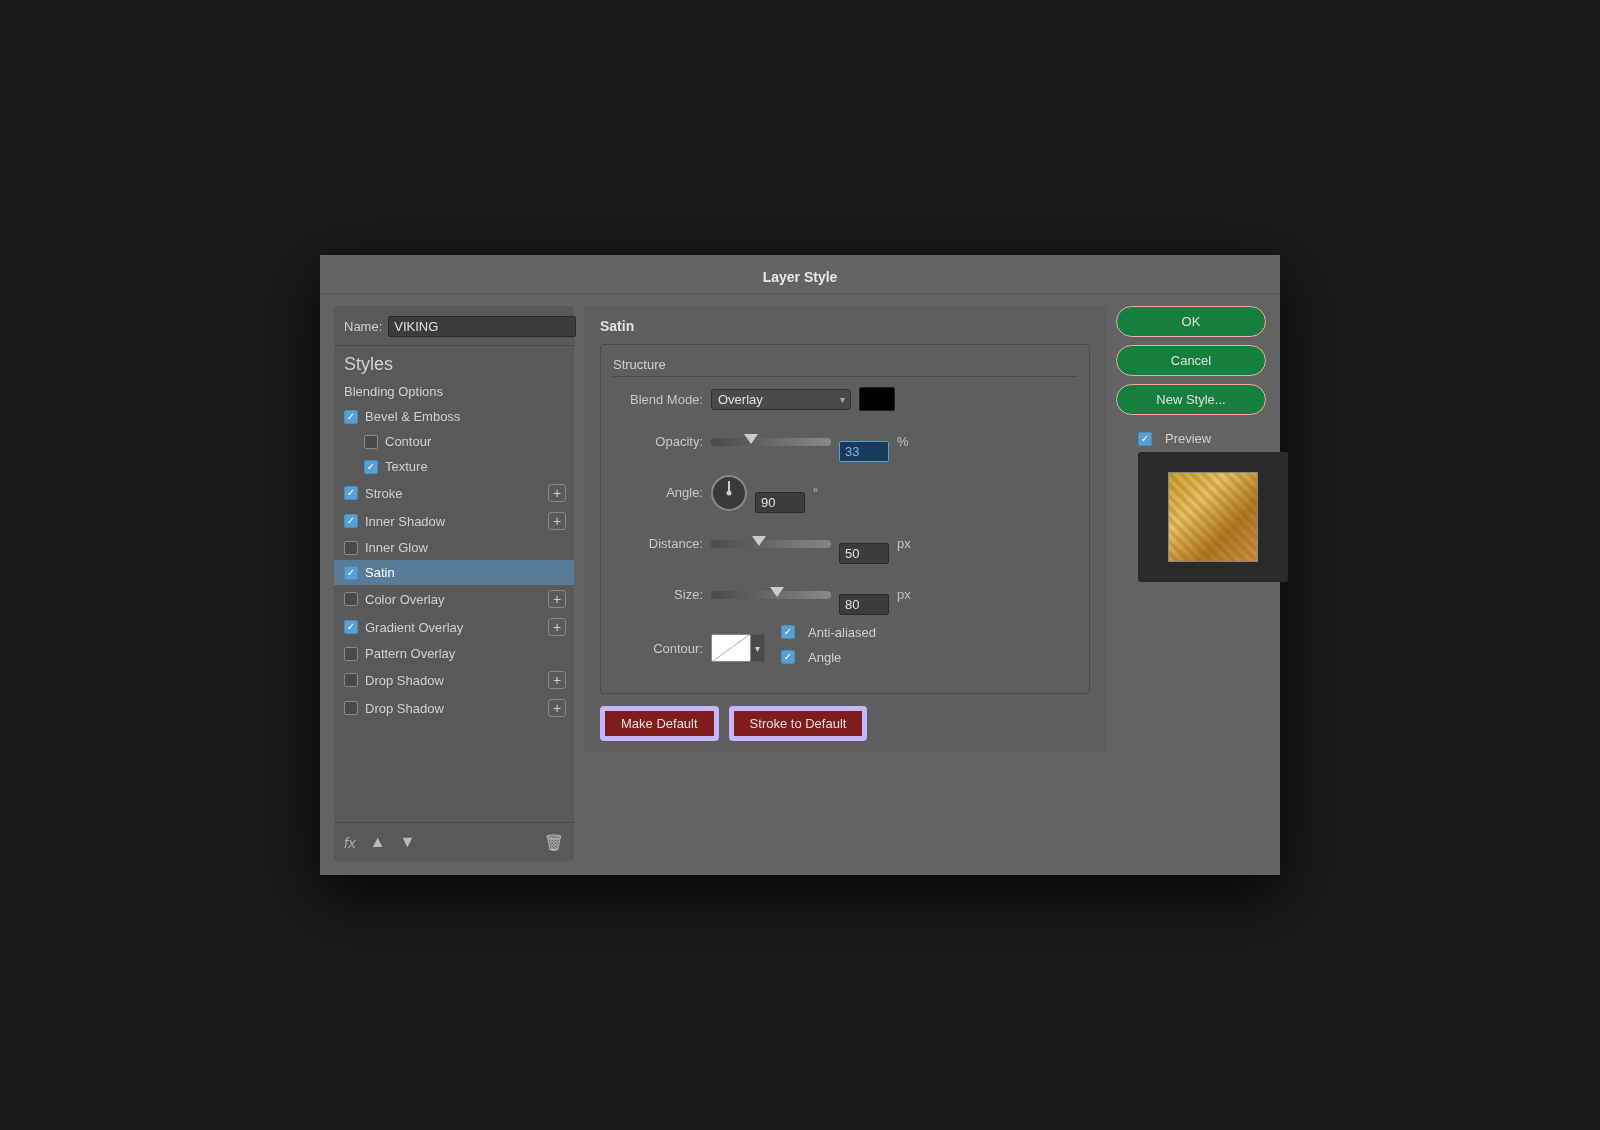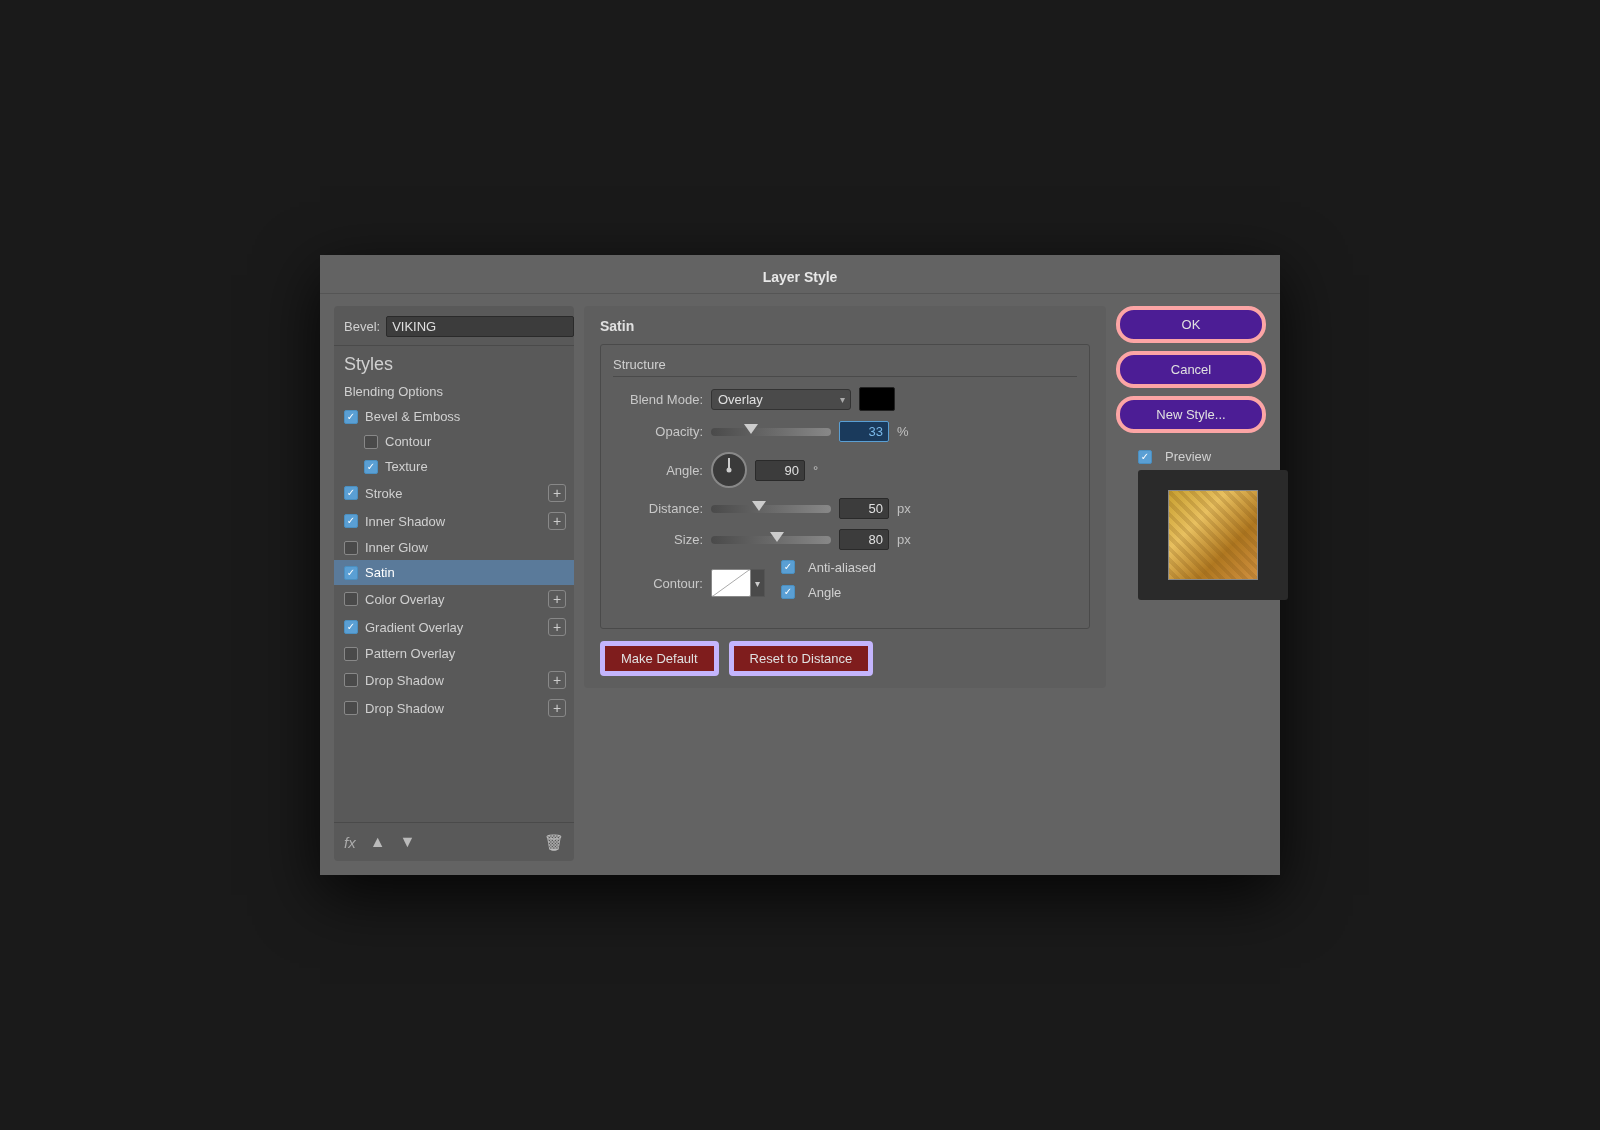--- a/index.html
+++ b/index.html
@@ -243,22 +243,23 @@
       transform: translateX(-50%);
     }
     .num-input {
       width: 50px;
       background: #3c3c3c;
       border: 1px solid #2a2a2a;
       color: #e0e0e0;
       font-size: 13px;
       padding: 2px 5px;
       border-radius: 2px;
-      text-align: right;
+      text-align: left;
       outline: none;
+      margin-top: 20px;
     }
     .num-input.highlighted {
       border-color: #5a9fd4;
       background: #1a3a5c;
       color: #7ab8e8;
     }
     .unit-label {
       color: #c0c0c0;
       font-size: 13px;
     }
@@ -329,22 +330,22 @@
       cursor: pointer;
     }
     
     .right-panel {
       width: 150px;
       display: flex;
       flex-direction: column;
       gap: 8px;
     }
     .dialog-btn {
-      background: #4c1d95;
-      border: 4px solid #fca5a5;
+      background: #15803d;
+      border: 1px solid #fca5a5;
       color: #e0e0e0;
       font-size: 13px;
       padding: 7px 12px;
       border-radius: 18px;
       cursor: pointer;
       text-align: center;
       width: 100%;
     }
     .preview-section {
       margin-top: 8px;
@@ -424,21 +425,21 @@
   </style>
 </head>
 <body>
 
 <div class="dialog">
   <div class="dialog-titlebar">Layer Style</div>
   <div class="dialog-body">
 
     <div class="left-panel">
       <div class="name-row">
-        <span class="name-label">Bevel:</span>
+        <span class="name-label">Name:</span>
         <input class="name-input" type="text" value="VIKING" style="">
       </div>
       <div class="styles-header">Styles</div>
       <div class="layer-list">
 
         <div class="layer-item section-header">
           <span>Blending Options</span>
         </div>
 
         <div class="layer-item">
@@ -594,21 +595,21 @@
                 <div class="cb checked"></div>
                 <label>Angle</label>
               </div>
             </div>
           </div>
 
         </div>
 
         <div class="action-btns">
           <button class="action-btn">Make Default</button>
-          <button class="action-btn">Reset to Distance</button>
+          <button class="action-btn">Stroke to Default</button>
         </div>
 
       </div>
     </div>
 
     <div class="right-panel">
       <button class="dialog-btn">OK</button>
       <button class="dialog-btn">Cancel</button>
       <button class="dialog-btn">New Style...</button>
 

